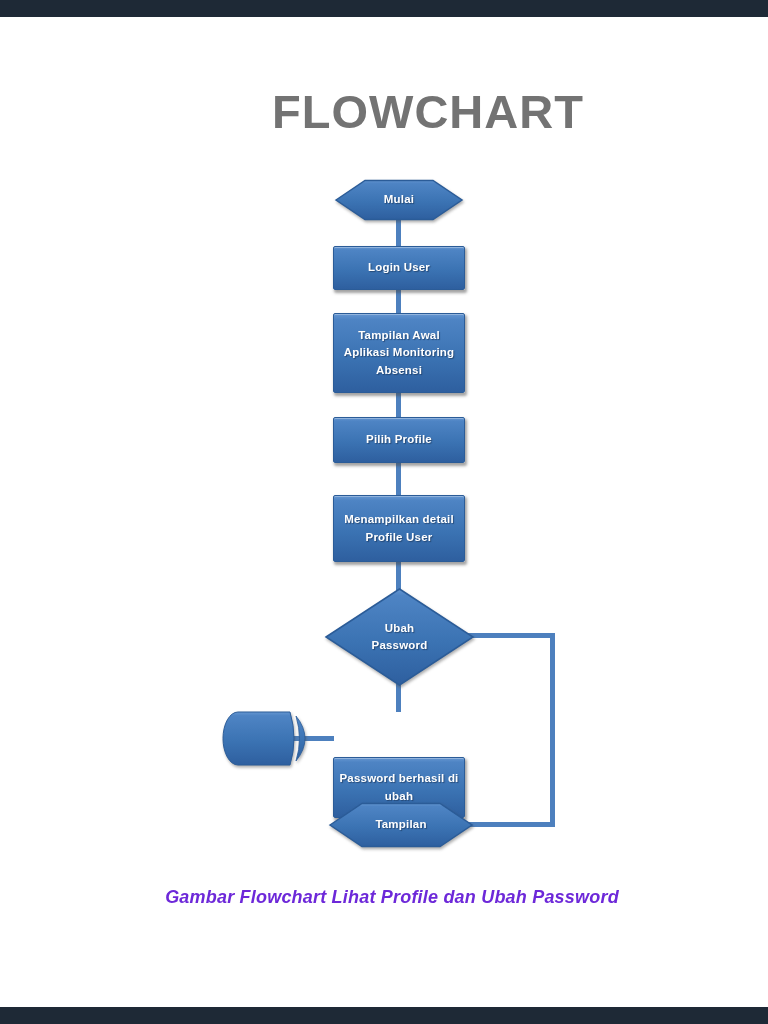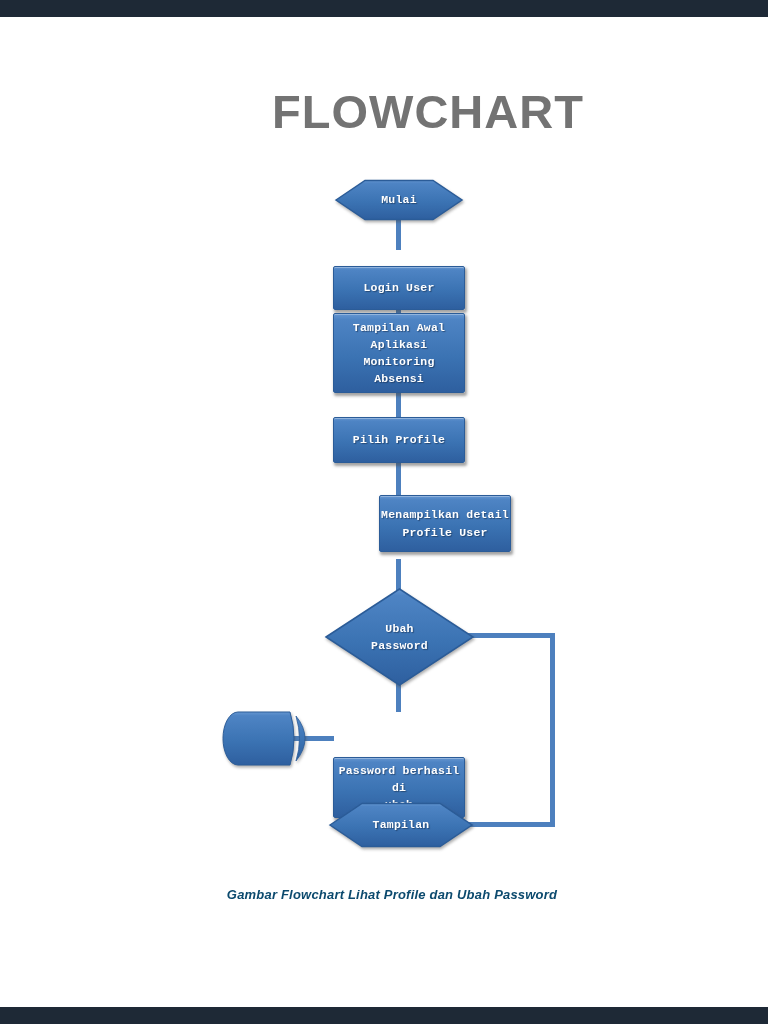--- a/index.html
+++ b/index.html
@@ -38,23 +38,23 @@
 
   .caption {
     position: absolute;
     top: 887px;
     left: 0;
     width: 768px;
     text-align: center;
     font-family: "Liberation Sans", sans-serif;
     font-weight: bold;
     font-style: italic;
-    font-size: 13px;
+    font-size: 18px;
     letter-spacing: 0.2px;
-    color: #0c4a6e;
+    color: #6d28d9;
     padding-left: 16px;
   }
 
   
   .conn {
     position: absolute;
     background: #4d80be;
     z-index: 1;
   }
 
@@ -81,35 +81,35 @@
   .node-label {
     position: absolute;
     left: 0; top: 0;
     width: 100%; height: 100%;
     display: flex;
     align-items: center;
     justify-content: center;
     text-align: center;
     white-space: pre-line;
     color: #ffffff;
-    font-family: Liberation Mono, monospace;
+    font-family: Liberation Sans, sans-serif;
     font-weight: bold;
     font-size: 11.5px;
     line-height: 1.5;
     letter-spacing: 0.2px;
     text-shadow: 1px 1px 1px rgba(20,40,70,0.55);
     z-index: 3;
   }
 
   
   #node-mulai       { left: 335px; top: 179px; width: 128px; height: 42px; }
-  #node-login       { left: 333px; top: 246px; width: 132px; height: 44px; margin-top: 20px; }
+  #node-login       { left: 333px; top: 246px; width: 132px; height: 44px; }
   #node-tampilan    { left: 333px; top: 313px; width: 132px; height: 80px; }
   #node-pilih       { left: 333px; top: 417px; width: 132px; height: 46px; }
-  #node-detail      { left: 333px; top: 495px; width: 132px; height: 57px; margin-left: 46px; }
+  #node-detail      { left: 333px; top: 495px; width: 132px; height: 67px; }
   #node-ubah        { left: 325px; top: 588px; width: 149px; height: 98px; }
   #node-berhasil    { left: 333px; top: 709px; width: 132px; height: 61px; margin-top: 48px; }
   #node-storage     { left: 222px; top: 711px; width: 92px;  height: 55px; }
   #node-selesai     { left: 329px; top: 802px; width: 144px; height: 46px; }
 
   
   #conn-1 { left: 396px; top: 216px; width: 5px; height: 34px; }
   #conn-2 { left: 396px; top: 286px; width: 5px; height: 30px; }
   #conn-3 { left: 396px; top: 390px; width: 5px; height: 30px; }
   #conn-4 { left: 396px; top: 460px; width: 5px; height: 38px; }

